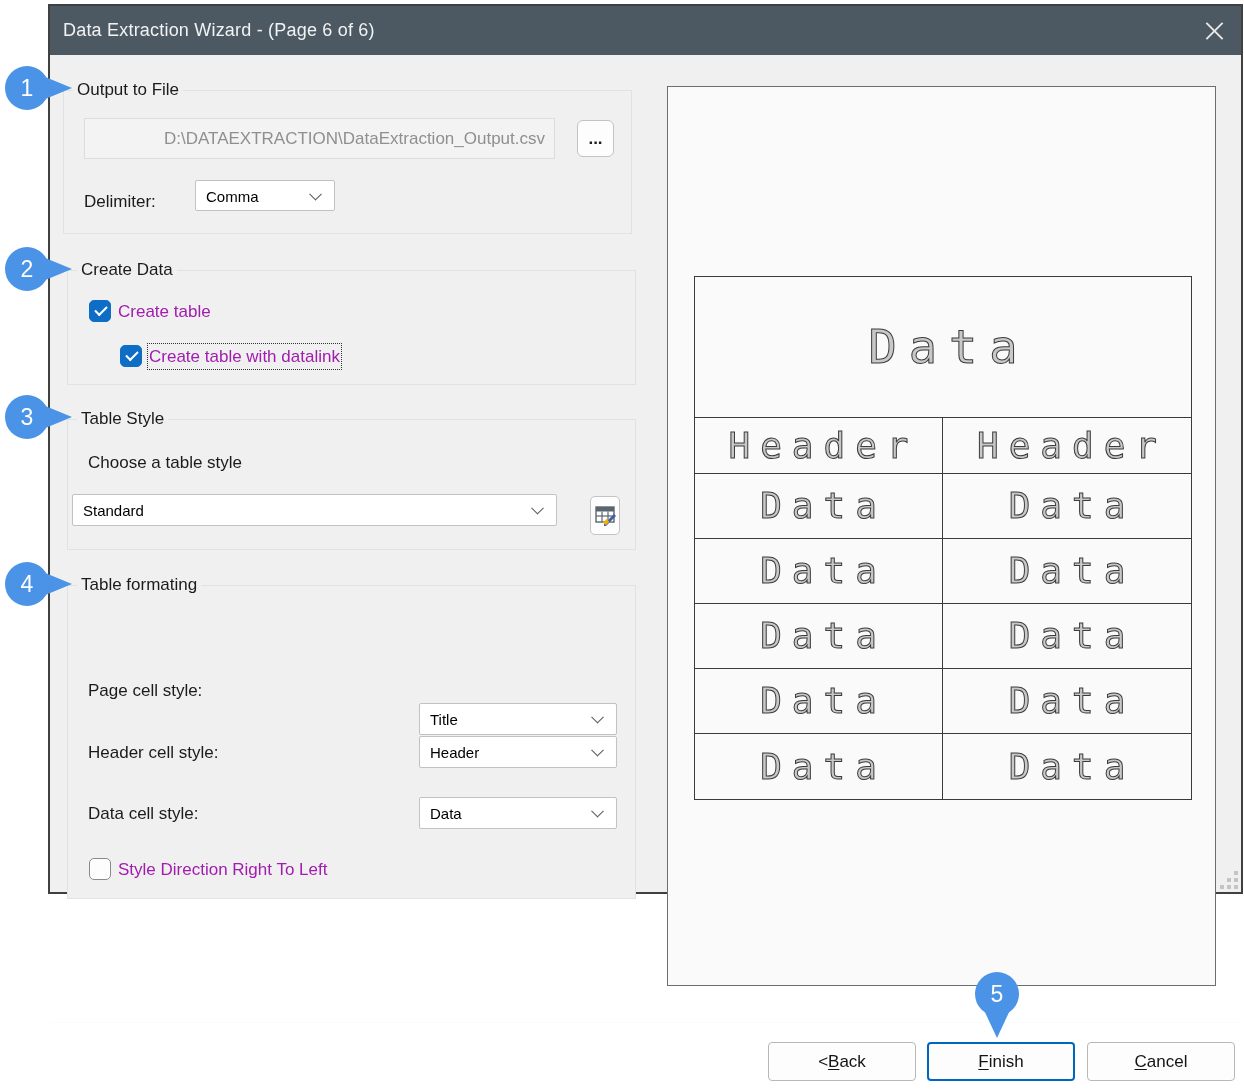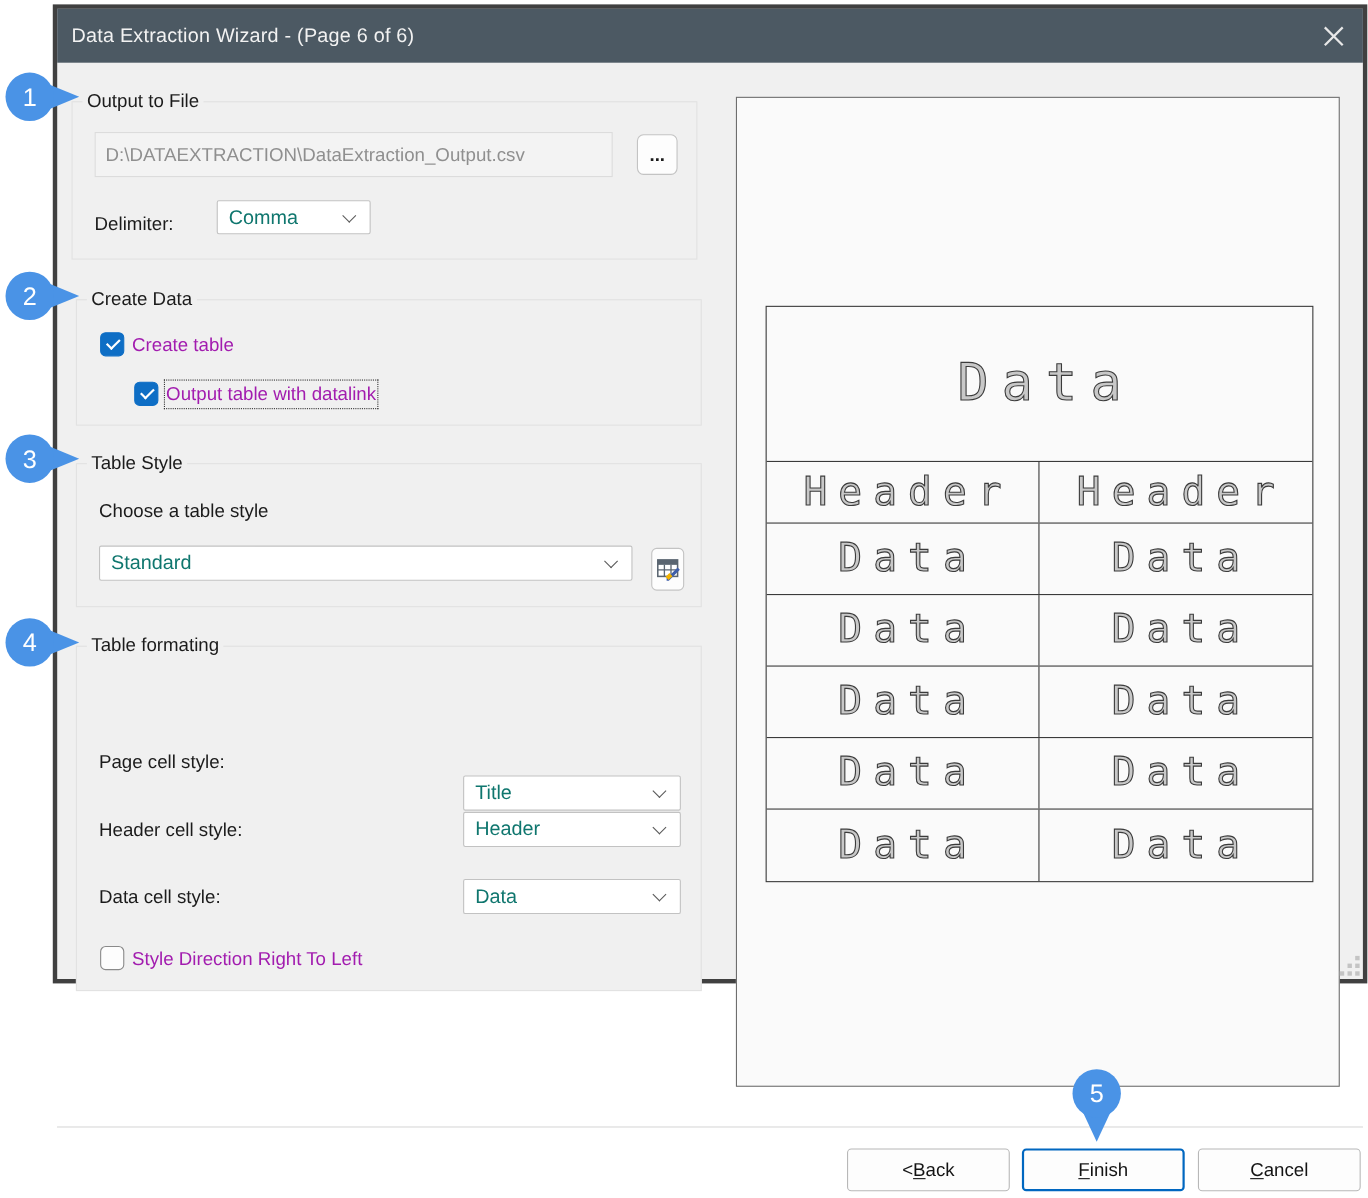--- a/index.html
+++ b/index.html
@@ -2,21 +2,21 @@
 <html><head>
 <meta charset="utf-8">
 <style>
   * { margin:0; padding:0; box-sizing:border-box; }
   html,body { width:1244px; height:1089px; background:#ffffff;
     font-family:"Liberation Sans", sans-serif; }
   #page { position:relative; width:1244px; height:1089px; overflow:hidden; background:#fff; }
 
   
   #dialog { position:absolute; left:48px; top:4px; width:1195px; height:890px;
-    background:#f0f0f0; border:4px solid #404040;text-decoration:underline; }
+    background:#f0f0f0; border:2px solid #404040;text-decoration:underline; }
   .titlebar { position:absolute; left:0; top:0; right:0; height:49px; background:#4c5963; }
   .title-text { position:absolute; left:13px; top:0; line-height:48px; color:#f2f2f2;
     font-size:18px; letter-spacing:.2px; }
   .close-btn { position:absolute; right:8px; top:6px; width:38px; height:38px; cursor:pointer; }
   .close-btn .bar { position:absolute; left:8px; top:18px; width:23px; height:2px;
     background:#e8e8e8; }
   .close-btn .bar.b1 { transform:rotate(45deg); }
   .close-btn .bar.b2 { transform:rotate(-45deg); }
 
   
@@ -25,31 +25,31 @@
     font-size:17px; color:#1b1b1b; white-space:nowrap; }
   #g-output { left:13px; top:84px;  width:569px; height:144px; }
   #g-create { left:17px; top:264px; width:569px; height:115px; }
   #g-style  { left:17px; top:413px; width:569px; height:131px; }
   #g-format { left:17px; top:579px; width:569px; height:314px; }
 
   .lbl { position:absolute; font-size:17px; color:#1b1b1b; white-space:nowrap; }
 
   
   .field { position:absolute; border:1px solid #dcdcdc; background:#f3f3f3; color:#8f8f8f;
-    font-size:17px; font-family:"Liberation Sans",sans-serif; padding:0 9px; outline:none; }
+    font-size:17px; font-family:"Liberation Sans",sans-serif; padding:0 9px; outline:none;text-align:right; }
   .field.white { background:#fff; border:1px solid #c9c9c9; }
 
   .btn { position:absolute; background:#fdfdfd; border:1px solid #c3c3c3; border-radius:6px;
     font-size:17px; color:#1b1b1b; text-align:center; cursor:pointer; }
 
   
   .dd { position:absolute; background:#fff; border:1px solid #c2c2c2; border-radius:2px;
     cursor:pointer; }
   .dd .dd-val { position:absolute; left:10px; top:50%; transform:translateY(-50%);
-    font-size:18px; color:#0f766e; white-space:nowrap; }
+    font-size:15px; color:#000000; white-space:nowrap; }
   .chev { position:absolute; right:14px; top:50%; width:9px; height:9px;
     border-right:1.6px solid #5a5a5a; border-bottom:1.6px solid #5a5a5a;
     transform:translateY(-70%) rotate(45deg); }
 
   
   .cbrow { position:absolute; height:24px; }
   .checkbox { position:absolute; left:0; top:0; width:22px; height:22px; border-radius:5px;
     background:#fdfdfd; border:1px solid #8a8a8a; cursor:pointer; }
   .checkbox.on { background:#0e6ec5; border-color:#0e6ec5; }
   .checkbox.on::after { content:""; position:absolute; left:5px; top:5px; width:10px; height:5px;
@@ -140,28 +140,28 @@
     </div>
 
     <div class="group" id="g-create">
       <span class="legend">Create Data</span>
       <div class="cbrow" style="left:21px; top:29px;">
         <span class="checkbox on"></span>
         <span class="cb-label">Create table</span>
       </div>
       <div class="cbrow" style="left:52px; top:74px;">
         <span class="checkbox on"></span>
-        <span class="cb-label focus">Output table with datalink</span>
+        <span class="cb-label focus">Create table with datalink</span>
       </div>
     </div>
 
     <div class="group" id="g-style">
       <span class="legend">Table Style</span>
       <span class="lbl" style="left:20px; top:33px;">Choose a table style</span>
-      <div class="dd" style="left:20px; top:74px; width:485px; height:32px;">
+      <div class="dd" style="left:4px; top:74px; width:485px; height:32px;">
         <span class="dd-val">Standard</span>
         <span class="chev"></span>
       </div>
     </div>
     <button class="btn" id="style-icon-btn">
       <svg width="22" height="21" viewBox="0 0 22 21">
         <rect x="1" y="1" width="18" height="15" fill="#ffffff" stroke="#5a6570" stroke-width="1.4"></rect>
         <rect x="1" y="1" width="18" height="4.5" fill="#5a6570"></rect>
         <line x1="1" y1="10" x2="19" y2="10" stroke="#5a6570" stroke-width="1.2"></line>
         <line x1="7" y1="5.5" x2="7" y2="16" stroke="#5a6570" stroke-width="1.2"></line>

